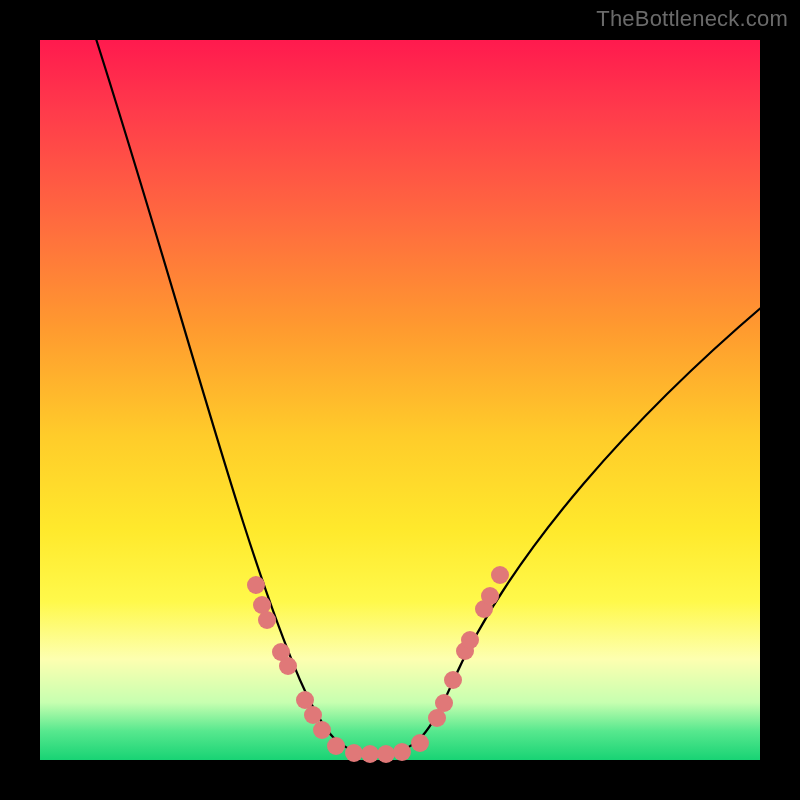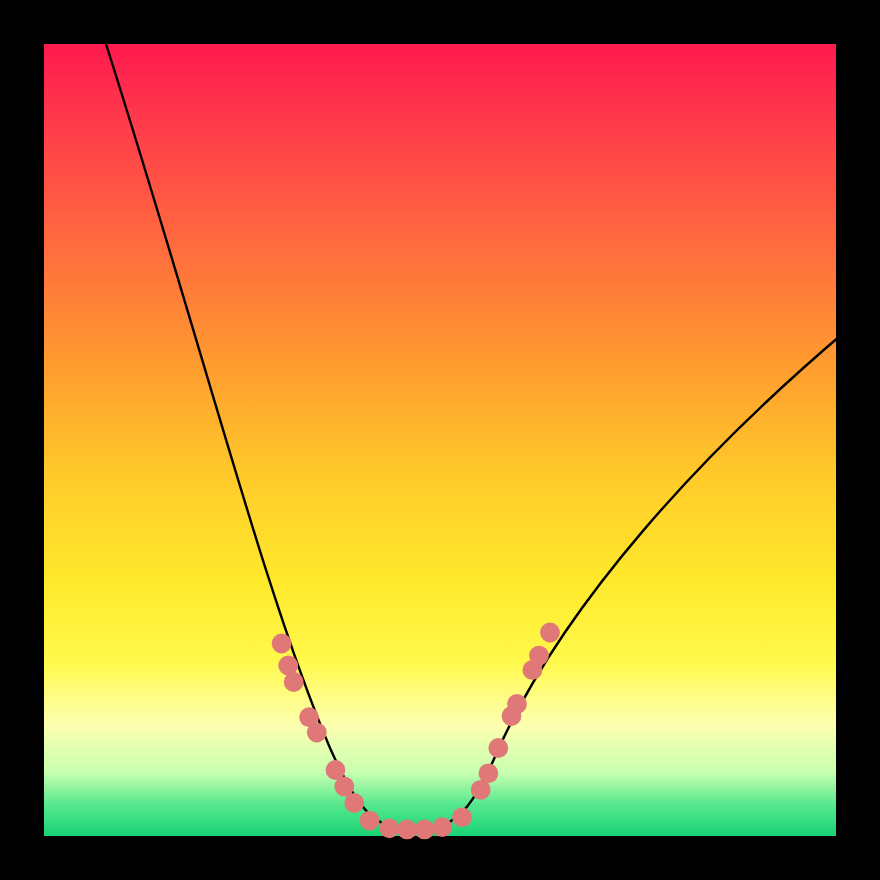--- a/index.html
+++ b/index.html
@@ -93,13 +93,14 @@
           <circle cx="413" cy="640" r="9" class="dot"></circle>
           <circle cx="425" cy="611" r="9" class="dot"></circle>
           <circle cx="430" cy="600" r="9" class="dot"></circle>
           <circle cx="444" cy="569" r="9" class="dot"></circle>
           <circle cx="450" cy="556" r="9" class="dot"></circle>
           <circle cx="460" cy="535" r="9" class="dot"></circle>
         </g>
     </svg>
   </div>
 
+  <div class="watermark">TheBottleneck.com</div>
 </div>
 
 </body></html>

